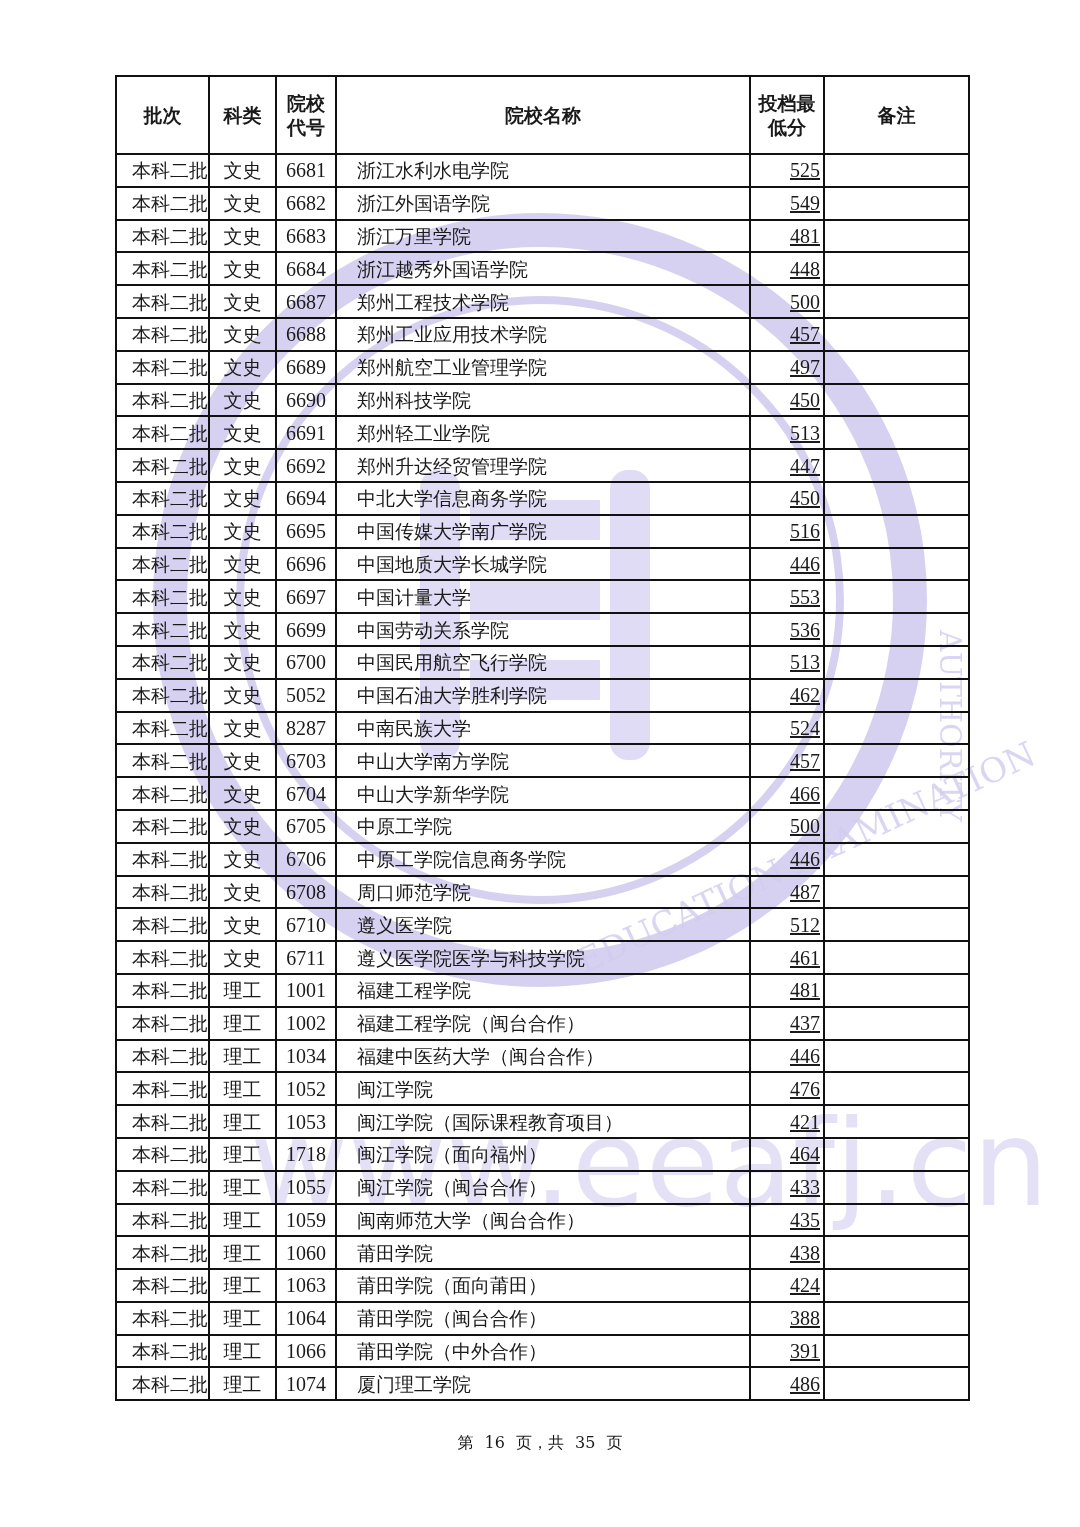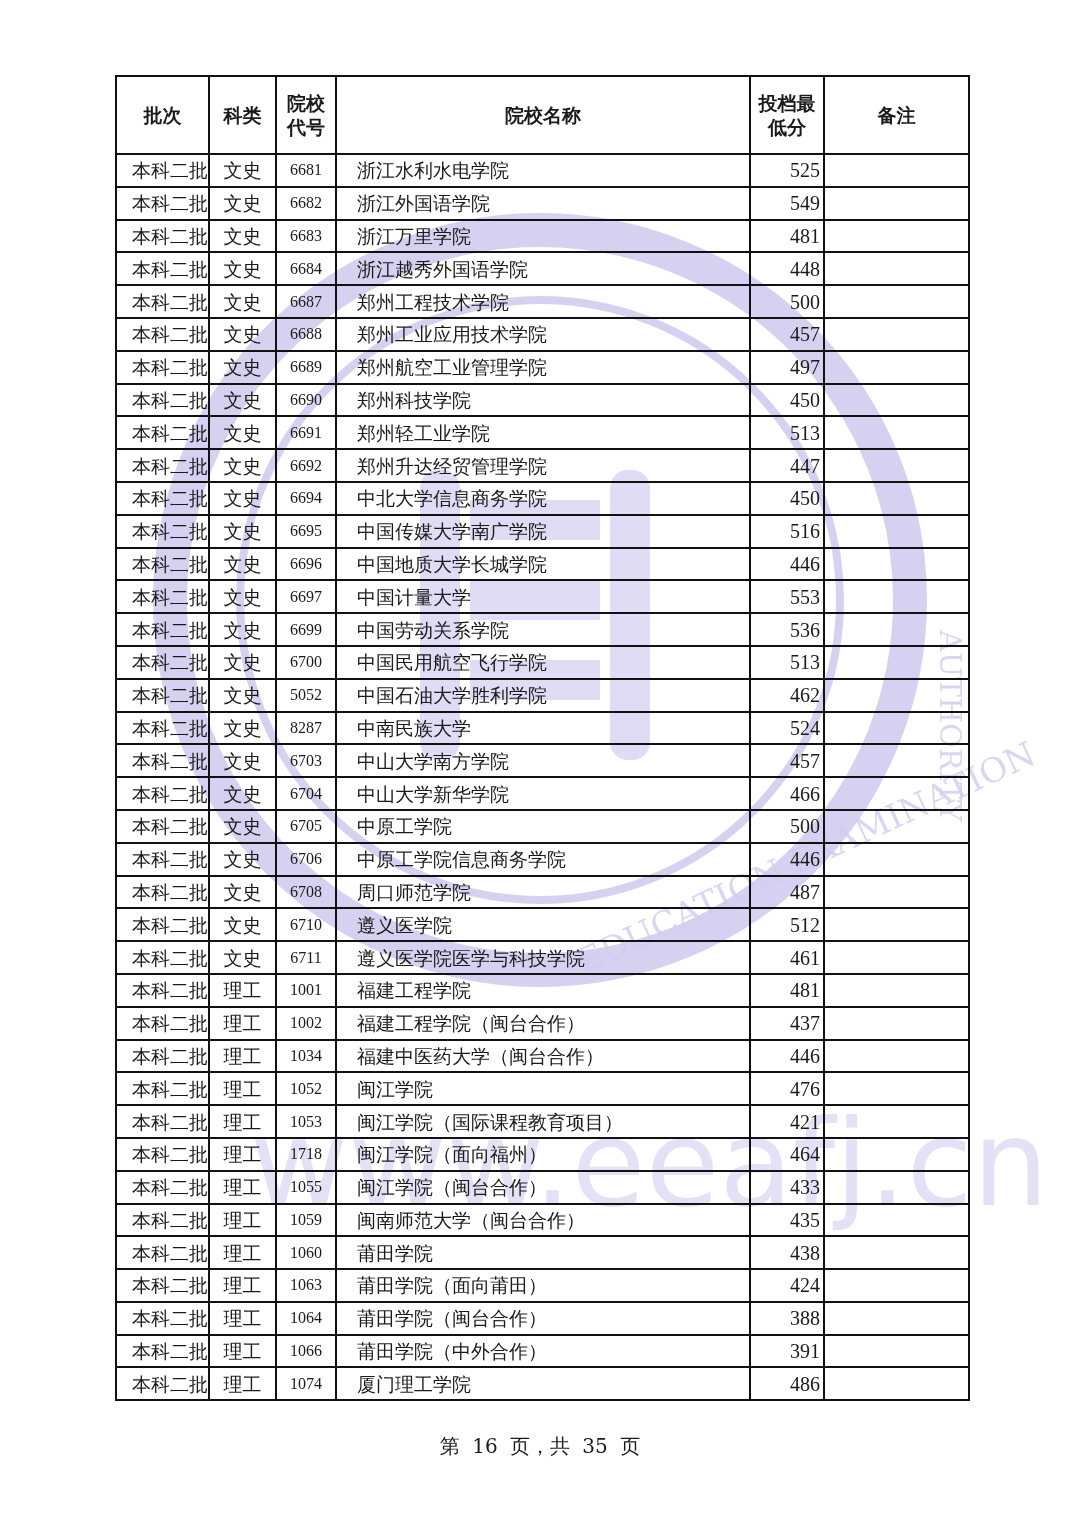--- a/index.html
+++ b/index.html
@@ -39,27 +39,27 @@
     line-height: 24px;
     font-family: "DejaVu Sans", "Liberation Sans", sans-serif;
   }
   td {
     height: 30.8px;
     font-size: 19px;
     line-height: 30px;
   }
   td.c-batch { text-align: right; margin-left: 45px; }
   td.c-cat { text-align: center; }
-  td.c-code { text-align: center; font-family: "Liberation Serif", serif; font-size: 16px; }
+  td.c-code { text-align: center; font-family: "Liberation Serif", serif; font-size: 20px; }
   td.c-name { text-align: left; padding-left: 20px; }
-  td.c-score { text-align: right; padding-right: 3px; font-family: "Liberation Serif", serif; font-size: 20px; }
+  td.c-score { text-align: right; padding-right: 3px; font-family: "Liberation Serif", serif; font-size: 20px; text-decoration: underline; }
   td.c-note { }
   .footer {
     position: absolute; top: 1433px; left: 0; width: 1080px;
-    text-align: center; font-size: 20px; z-index: 1;
+    text-align: center; font-size: 16px; z-index: 1;
     word-spacing: 6px;
   }
 </style>
 </head>
 <body>
 
 <svg class="watermark" viewBox="0 0 1080 1527" xmlns="http://www.w3.org/2000/svg">
   <g fill="none" stroke="#cfc9ef" opacity="0.85">
     <circle cx="540" cy="600" r="370" stroke-width="34"></circle>
     <circle cx="540" cy="600" r="300" stroke-width="8"></circle>

